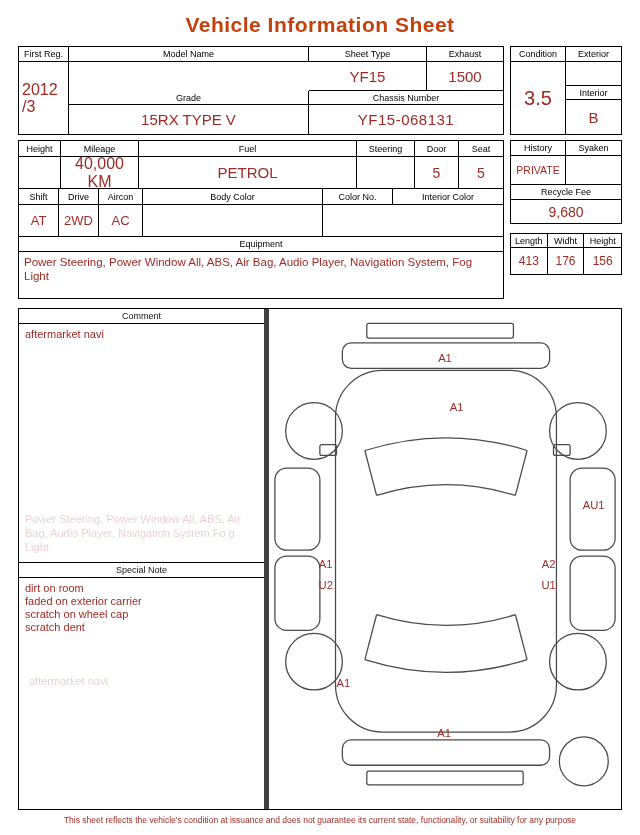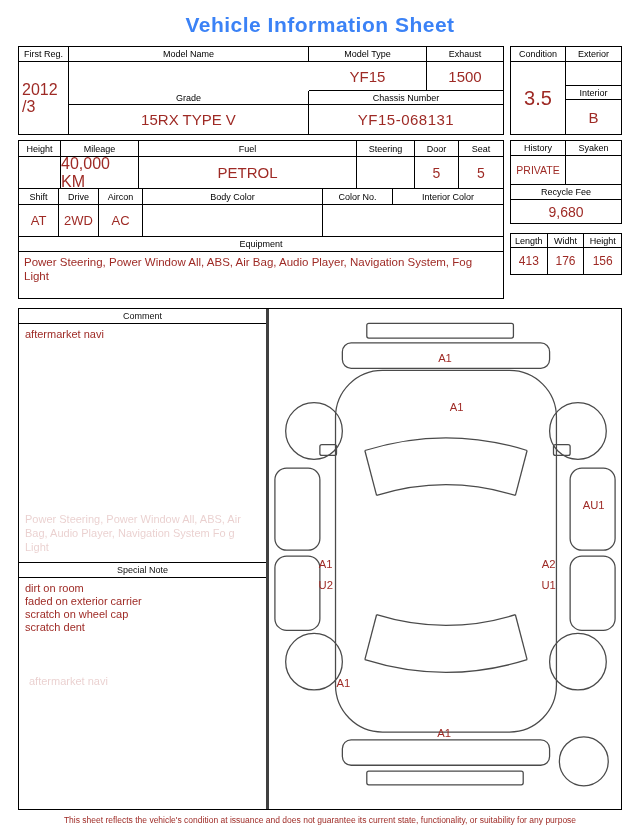--- a/index.html
+++ b/index.html
@@ -1,23 +1,23 @@
 <!DOCTYPE html>
 <html><head>
 <meta charset="utf-8">
 <style>
   html,body{margin:0;padding:0;background:#fff;}
   .page{width:640px;height:835px;position:relative;background:#fff;
         font-family:"Liberation Sans", sans-serif;color:#111;overflow:hidden;}
   .title{text-align:center;font-size:21px;font-weight:600;letter-spacing:.5px;
-         margin:0;padding:13px 0 9px;color:#3b82f6;}
+         margin:0;padding:13px 0 9px;color:#c2410c;}
   .content{padding:0 18px;}
   .row{display:flex;align-items:stretch;}
   .tbl{border:1px solid #000;background:#fff;box-sizing:border-box;}
-  .cell{display:flex;align-items:center;justify-content:center;box-sizing:border-box;overflow:hidden;}
+  .cell{display:flex;align-items:center;justify-content:center;box-sizing:border-box;overflow:hidden;text-align:center;}
   .hdr{font-size:9px;color:#000;}
   .val{color:#9e2a25;}
   .br{border-right:1px solid #000;}
   .bb{border-bottom:1px solid #000;}
 
   
   .main-top{flex:1;display:grid;grid-template-columns:50px 1fr 118px 76px;
             grid-template-rows:15px 29px 14px 29px;}
   .c-fr-h{grid-area:1/1;} .c-mn-h{grid-area:1/2;} .c-mt-h{grid-area:1/3;} .c-ex-h{grid-area:1/4;}
   .c-fr-v{grid-area:2/1/5/2;flex-direction:column;align-items:flex-start;padding-left:3px;
@@ -49,21 +49,21 @@
   .right-col{width:112px;margin-left:6px;display:flex;flex-direction:column;}
   .hist{display:grid;grid-template-columns:1fr 1fr;grid-template-rows:15px 29px 15px 1fr;height:84px;}
   .c-hi-h{grid-area:1/1;} .c-sy-h{grid-area:1/2;}
   .c-hi-v{grid-area:2/1;font-size:10.5px;} .c-sy-v{grid-area:2/2;}
   .c-rf-h{grid-area:3/1/4/3;} .c-rf-v{grid-area:4/1/5/3;font-size:14px;}
   .dims{margin-top:9px;display:grid;grid-template-columns:1fr 1fr 1fr;grid-template-rows:14px 1fr;height:42px;}
   .dims .val{font-size:12px;}
 
   
   .bottom-box{margin:9px 18px 0;border:1px solid #000;height:502px;display:flex;box-sizing:border-box;}
-  .notes-col{width:250px;border-right:3px solid #404040;display:flex;flex-direction:column;box-sizing:border-box;}
+  .notes-col{width:250px;border-right:5px solid #404040;display:flex;flex-direction:column;box-sizing:border-box;}
   .band{height:14px;border-bottom:1px solid #000;font-size:9px;display:flex;
         align-items:center;justify-content:center;}
   .band-top{border-top:1px solid #000;}
   .comment-body{height:238px;position:relative;padding:4px 6px;box-sizing:border-box;}
   .note-body{flex:1;position:relative;padding:4px 6px;box-sizing:border-box;}
   .red-text{color:#9e2a25;font-size:11px;line-height:13px;}
   .ghost{position:absolute;color:rgba(158,42,37,.22);font-size:11px;line-height:14px;}
   .ghost-comment{left:6px;right:6px;bottom:8px;}
   .ghost-note{left:10px;top:96px;}
   .diagram-area{flex:1;display:flex;align-items:center;justify-content:center;}
@@ -79,21 +79,21 @@
 <div class="page">
 
   <h1 class="title">Vehicle Information Sheet</h1>
 
   <div class="content">
 
     <div class="row">
       <div class="tbl main-top">
         <div class="cell hdr br bb c-fr-h">First Reg.</div>
         <div class="cell hdr br bb c-mn-h">Model Name</div>
-        <div class="cell hdr br bb c-mt-h">Model Type</div>
+        <div class="cell hdr br bb c-mt-h">Sheet Type</div>
         <div class="cell hdr bb c-ex-h">Exhaust</div>
         <div class="cell val br c-fr-v">
           <span>2012</span>
           <span>/3</span>
         </div>
         <div class="cell val br bb c-mt-v">YF15</div>
         <div class="cell val bb c-ex-v">1500</div>
         <div class="cell hdr br bb c-gr-h">Grade</div>
         <div class="cell hdr bb c-ch-h">Chassis Number</div>
         <div class="cell val br c-gr-v">15RX TYPE V</div>

